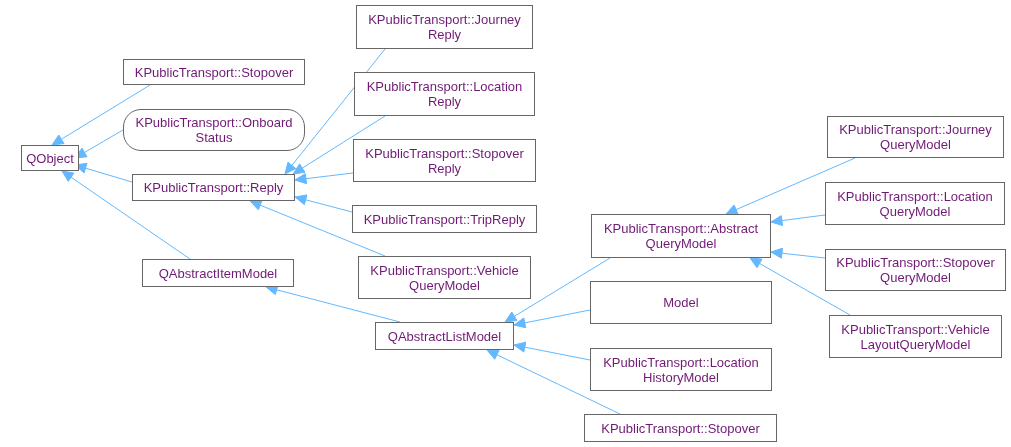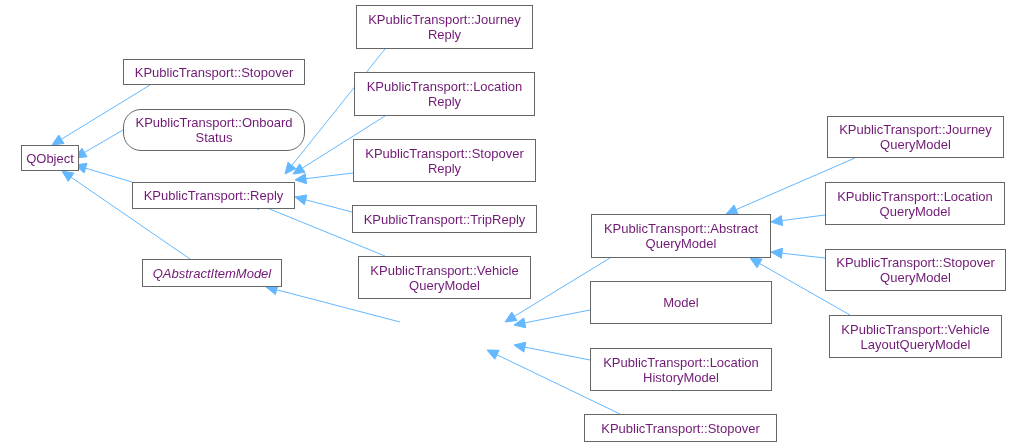--- a/index.html
+++ b/index.html
@@ -60,44 +60,47 @@
   <div class="node" id="n-qobject" style="left:21px;top:145px;width:58px;height:26px;">
     <span>QObject</span>
   </div>
   <div class="node" id="n-manager" style="left:123px;top:59px;width:182px;height:26px;">
     <span>KPublicTransport::Stopover</span>
   </div>
   <div class="node" id="n-onboard" style="left:123px;top:109px;width:182px;height:42px;border-radius:18px;">
     <span>KPublicTransport::Onboard</span>
     <span>Status</span>
   </div>
-  <div class="node" id="n-reply" style="left:132px;top:182px;width:163px;height:27px;">
+  <div class="node" id="n-reply" style="left:132px;top:174px;width:163px;height:27px;">
     <span>KPublicTransport::Reply</span>
   </div>
-  <div class="node" id="n-qaim" style="left:142px;top:259px;width:140px;height:28px;font-style:italic;">
+  <div class="node" id="n-qaim" style="left:142px;top:259px;width:152px;height:28px;">
     <span>QAbstractItemModel</span>
   </div>
   <div class="node" id="n-journeyreply" style="left:356px;top:5px;width:177px;height:44px;">
     <span>KPublicTransport::Journey</span>
     <span>Reply</span>
   </div>
   <div class="node" id="n-locationreply" style="left:354px;top:72px;width:181px;height:44px;">
     <span>KPublicTransport::Location</span>
     <span>Reply</span>
   </div>
   <div class="node" id="n-stopoverreply" style="left:353px;top:139px;width:183px;height:43px;">
     <span>KPublicTransport::Stopover</span>
     <span>Reply</span>
   </div>
   <div class="node" id="n-tripreply" style="left:352px;top:205px;width:185px;height:28px;">
     <span>KPublicTransport::TripReply</span>
   </div>
   <div class="node" id="n-vehiclereply" style="left:358px;top:256px;width:173px;height:43px;">
     <span>KPublicTransport::Vehicle</span>
     <span>QueryModel</span>
+  </div>
+  <div class="node" id="n-qalm" style="left:375px;top:322px;width:139px;height:28px;">
+    <span>QAbstractListModel</span>
   </div>
   <div class="node" id="n-abstractqm" style="left:591px;top:214px;width:180px;height:44px;">
     <span>KPublicTransport::Abstract</span>
     <span>QueryModel</span>
   </div>
   <div class="node" id="n-backendmodel" style="left:590px;top:281px;width:182px;height:43px;">
     <span>Model</span>
   </div>
   <div class="node" id="n-lochistory" style="left:590px;top:348px;width:182px;height:43px;">
     <span>KPublicTransport::Location</span>

